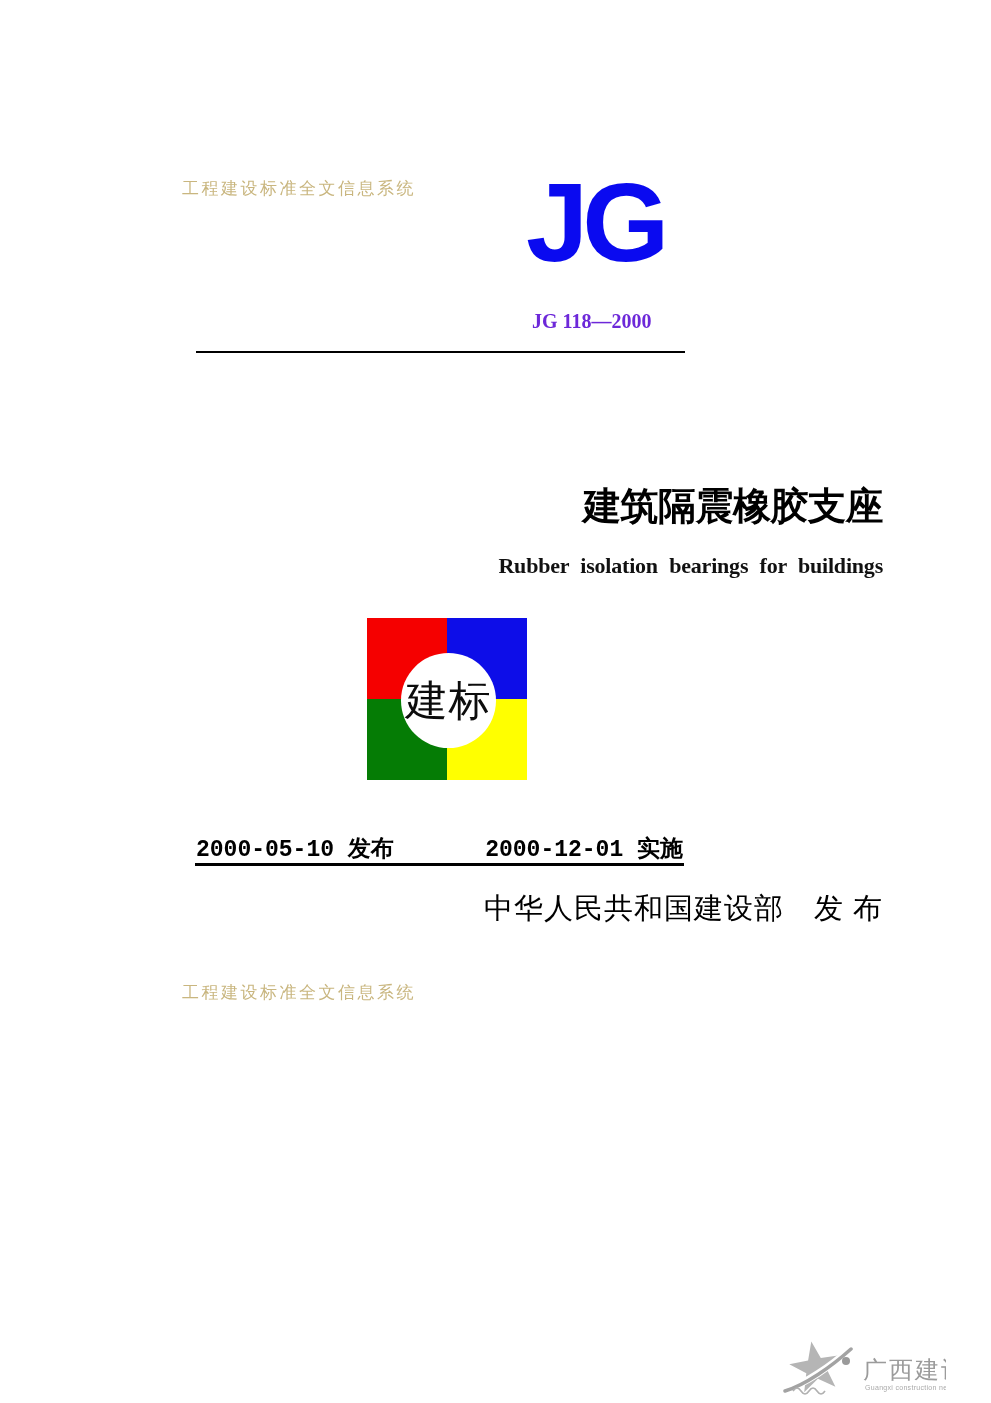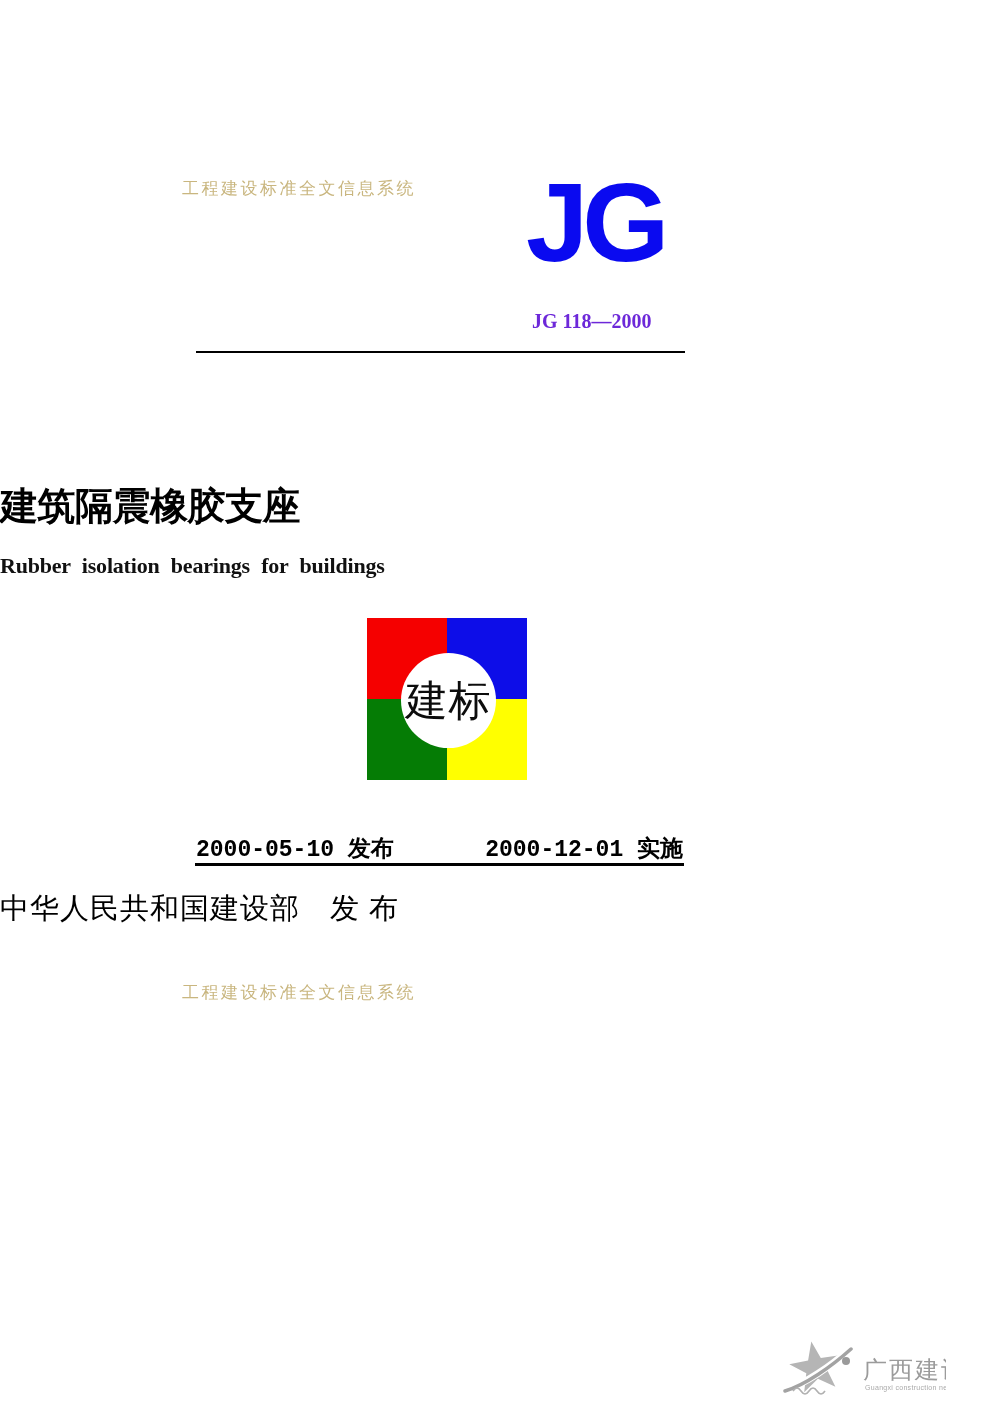--- a/index.html
+++ b/index.html
@@ -20,21 +20,21 @@
                 letter-spacing:0.4px;white-space:nowrap;}
 
   
   .std-code{position:absolute;left:532px;top:310px;font-family:"Liberation Serif","DejaVu Serif",serif;
             font-weight:700;font-size:20px;color:#6d28d9;white-space:nowrap;}
 
   .rule{position:absolute;background:#000;}
   .rule-1{left:196px;top:351px;width:489px;height:2px;}
   .rule-2{left:195px;top:863px;width:489px;height:2.5px;}
 
-  .center-band{position:absolute;left:0;width:883px;text-align:left;}
+  .center-band{position:absolute;left:0;width:883px;text-align:right;}
   .main-title{top:481px;font-size:38px;font-weight:700;letter-spacing:-0.5px;color:#000;}
   .en-title{top:553px;font-family:"Liberation Serif","DejaVu Serif",serif;font-weight:700;
             font-size:22px;letter-spacing:-0.2px;word-spacing:6px;color:#111;}
 
   
   .emblem{position:absolute;left:367px;top:618px;width:160px;height:162px;}
   .emblem .sq{position:absolute;width:50%;height:50%;}
   .emblem .tl{left:0;top:0;}
   .emblem .tr{right:0;top:0;}
   .emblem .bl{left:0;bottom:0;}

